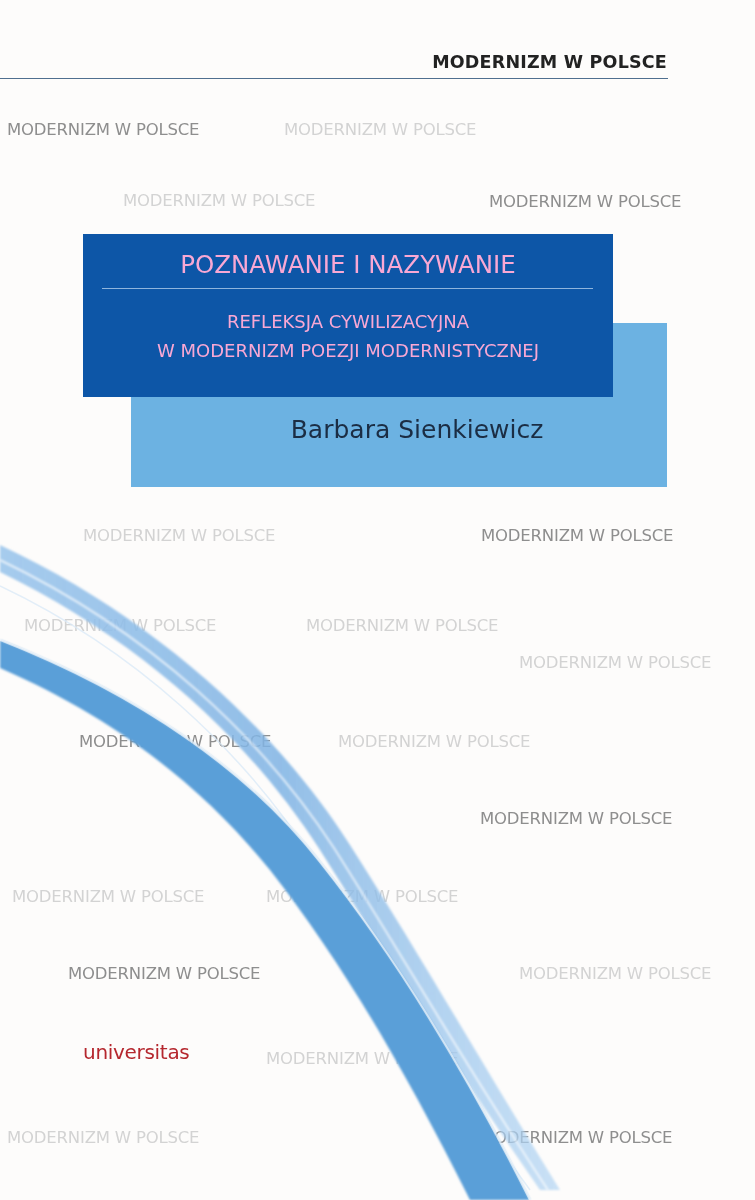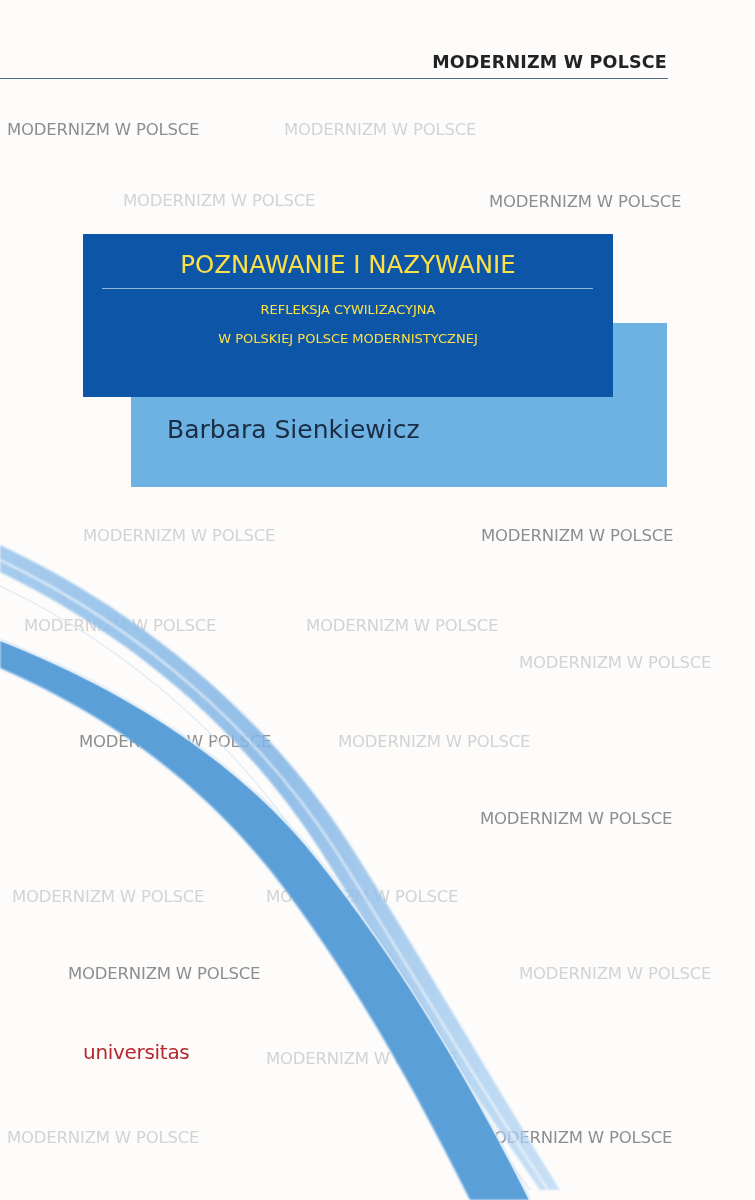--- a/index.html
+++ b/index.html
@@ -24,37 +24,37 @@
       white-space: nowrap; font-weight: normal;
     }
     .wm.dark { color: #8e8e8e; }
     .wm.light { color: #d3d3d3; }
     .light-box {
       position: absolute; left: 131px; top: 323px; width: 536px; height: 164px;
       background: #6cb2e2;
     }
     .dark-box {
       position: absolute; left: 83px; top: 234px; width: 530px; height: 163px;
-      background: #0d56a7; color: #fde047; text-align: center;
+      background: #0d56a7; color: #f9a8d4; text-align: center;
     }
     .main-title {
       position: absolute; left: 0; width: 100%; top: 16px;
       font-size: 24.5px; letter-spacing: 0px;
     }
     .title-rule {
       position: absolute; left: 19px; right: 20px; top: 54px; height: 1px;
       background: #8fb5dd;
     }
     .subtitle {
-      position: absolute; left: 0; width: 100%; top: 61px;
-      font-size: 13px; line-height: 29px;
+      position: absolute; left: 0; width: 100%; top: 73px;
+      font-size: 18px; line-height: 29px;
     }
     .author {
       position: absolute; left: 131px; width: 536px; top: 415px;
-      font-size: 25px; color: #1b2d44;
+      text-align: center; font-size: 25px; color: #1b2d44;
       padding-left: 36px; box-sizing: border-box;
     }
     .publisher {
       position: absolute; left: 83px; top: 1040px;
       font-size: 20px; color: #b5272e; letter-spacing: -0.3px;
     }
     svg.swoosh { position: absolute; left: 0; top: 0; }
   </style>
 </head>
 <body>
@@ -85,21 +85,21 @@
       <div class="wm light" style="left: 7px; top: 1128px;">MODERNIZM W POLSCE</div>
       <div class="wm dark" style="left: 480px; top: 1128px;">MODERNIZM W POLSCE</div>
     </div>
 
   <div class="light-box"></div>
   <div class="dark-box">
     <div class="main-title">POZNAWANIE I NAZYWANIE</div>
     <div class="title-rule"></div>
     <div class="subtitle">
       <div>REFLEKSJA CYWILIZACYJNA</div>
-      <div>W POLSKIEJ POLSCE MODERNISTYCZNEJ</div>
+      <div>W MODERNIZM POEZJI MODERNISTYCZNEJ</div>
     </div>
   </div>
   <div class="author">Barbara Sienkiewicz</div>
 
   <svg class="swoosh" width="755" height="1200" viewBox="0 0 755 1200">
     <defs>
       <linearGradient id="lg" x1="0" y1="0" x2="1" y2="0">
         <stop offset="0" stop-color="#9cc6ec" stop-opacity="0.9"></stop>
         <stop offset="0.5" stop-color="#7fb3e4" stop-opacity="0.85"></stop>
         <stop offset="1" stop-color="#b3d5f3" stop-opacity="0.7"></stop>

